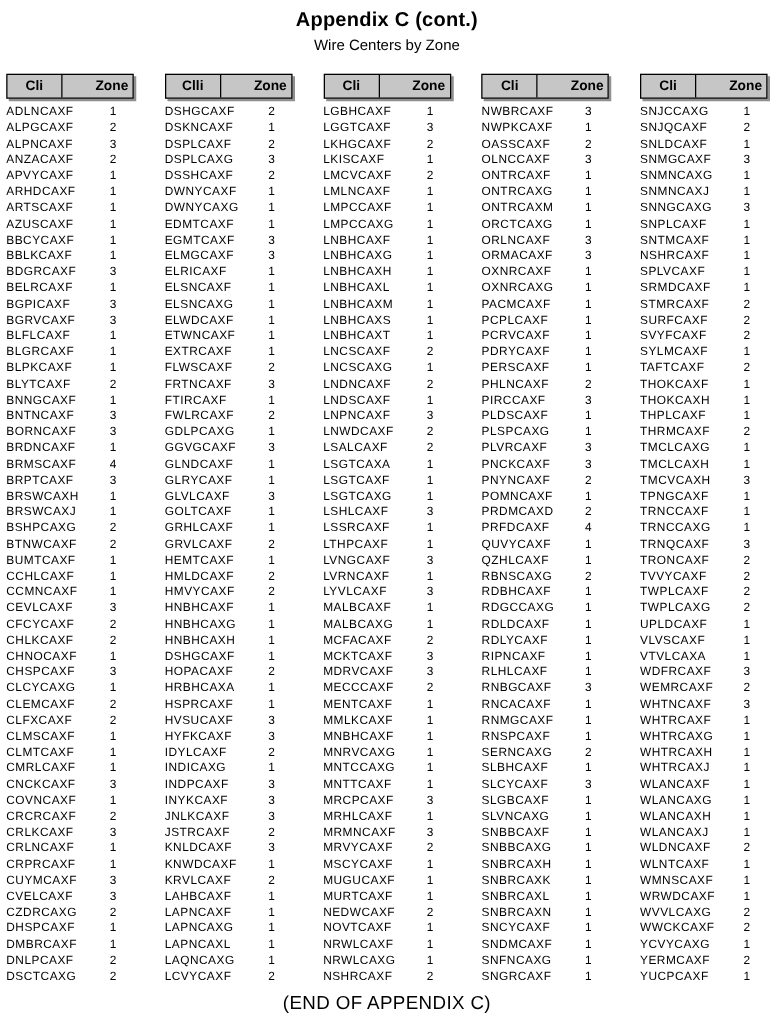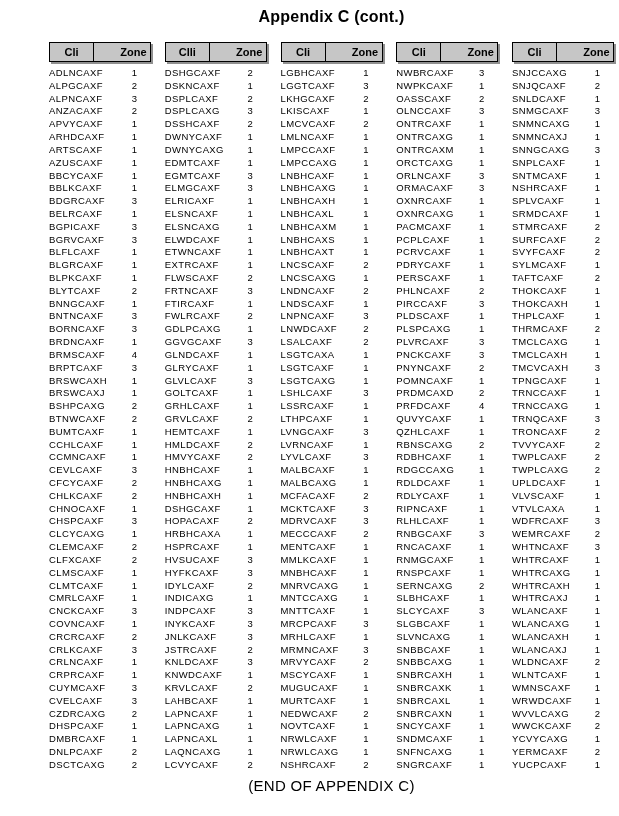--- a/index.html
+++ b/index.html
@@ -11,21 +11,20 @@
     overflow: hidden;
     font-family: "Liberation Sans", "DejaVu Sans", sans-serif;
     color: #000;
   }
   .page {
     width: 619px;
     height: 816px;
     position: relative;
     box-sizing: border-box;
     padding-top: 8px;
-    padding-left: 44px;
   }
   .title {
     text-align: center;
     font-size: 16px;
     font-weight: bold;
     letter-spacing: 0.2px;
   }
   .subtitle {
     text-align: center;
     font-size: 12px;
@@ -87,20 +86,21 @@
     font-size: 15px;
     margin-top: 5px;
     letter-spacing: 0.3px;
   }
 </style>
 </head>
 <body>
 
 <div class="page">
   <div class="title">Appendix C (cont.)</div>
+  <div class="subtitle">Wire Centers by Zone</div>
   <div class="tables">
       <div class="col">
         <div class="hdr">
           <div class="hcell hcli">Cli</div>
           <div class="hcell hzone">Zone</div>
         </div>
         <div class="rows">
           <div class="row">
             <span class="cli">ADLNCAXF</span>
             <span class="zone">1</span>

